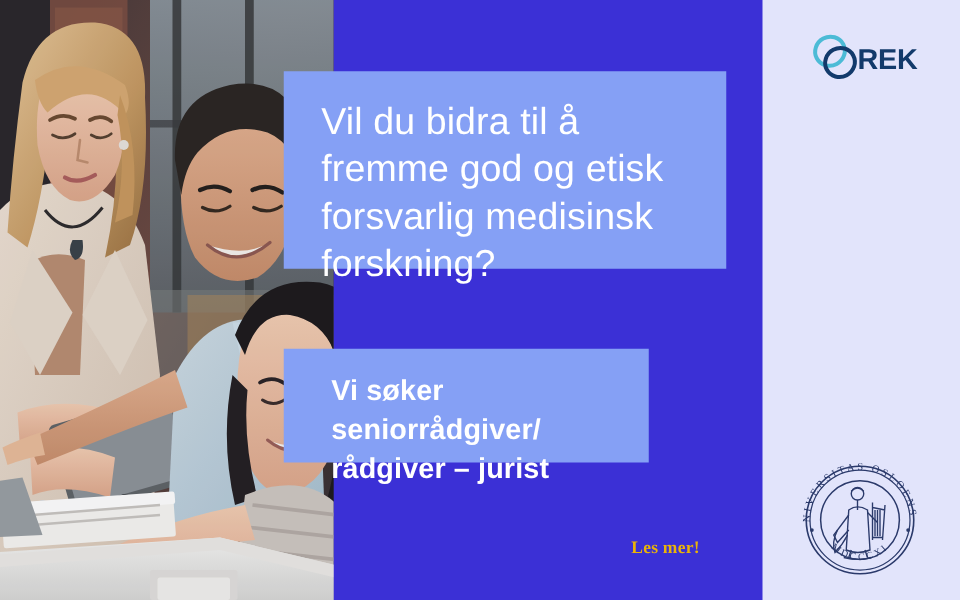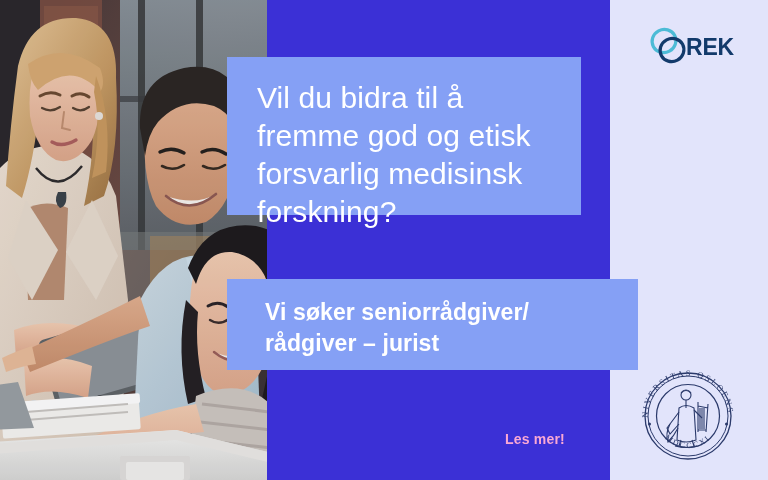--- a/index.html
+++ b/index.html
@@ -60,21 +60,21 @@
   .box-headline {
     left: 227px;
     top: 57px;
     width: 354px;
     height: 158px;
     padding: 22px 26px 12px 30px;
   }
   .box-subhead {
     left: 227px;
     top: 279px;
-    width: 411px;
+    width: 292px;
     height: 91px;
     padding: 18px 26px 0 38px;
   }
 
   .headline-text {
     margin: 0;
     color: #ffffff;
     font-size: 30px;
     line-height: 38px;
     font-weight: 400;
@@ -87,25 +87,26 @@
     line-height: 31px;
     font-weight: 700;
     letter-spacing: 0.1px;
   }
 
   
   .cta {
     position: absolute;
     left: 505px;
     top: 431px;
-    color: #f9a8d4;
+    color: #eab308;
     font-size: 14px;
     font-weight: 700;
     letter-spacing: 0.2px;
     cursor: pointer;
+    font-family: Liberation Serif, serif;
   }
 
   
   .rek-logo {
     position: absolute;
     left: 648px;
     top: 26px;
     width: 90px;
     height: 42px;
     display: flex;

